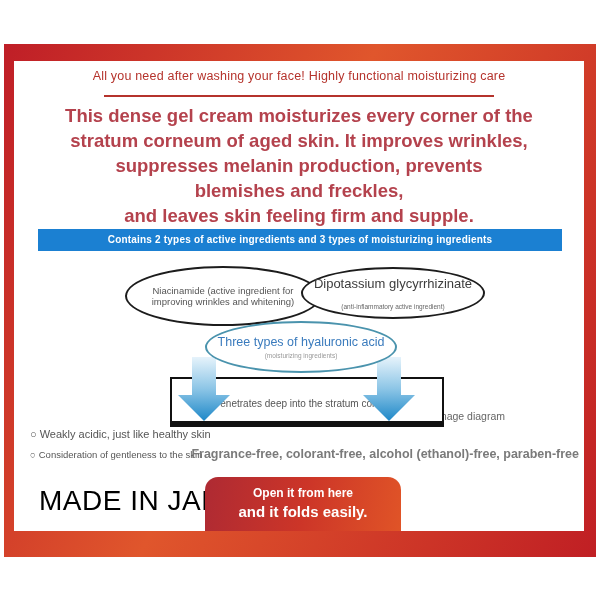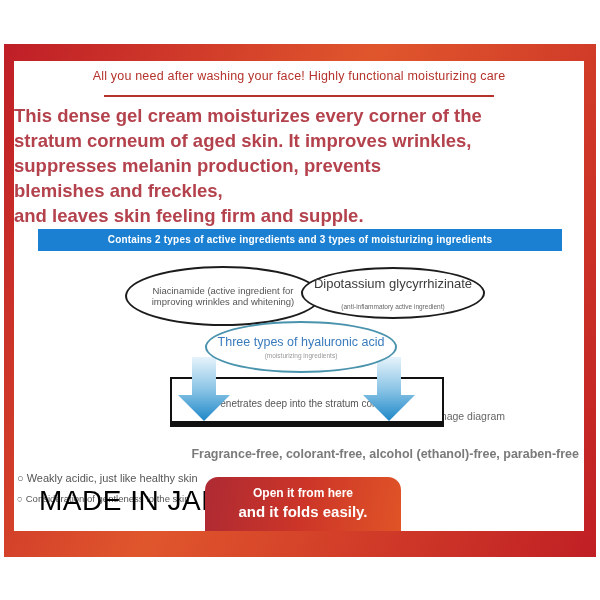--- a/index.html
+++ b/index.html
@@ -29,21 +29,21 @@
     letter-spacing: 0.2px;
   }
   .tagline-rule {
     position: absolute; top: 34px; left: 50%; transform: translateX(-50%);
     width: 390px; height: 2px; background: #b5332c;
   }
 
   
   .headline {
     position: absolute; top: 42px; left: 0; right: 0;
-    color: #b4424d; font-weight: 600;
+    text-align: center; color: #b4424d; font-weight: 600;
   }
   .headline .hl { font-size: 18.5px; line-height: 25px; white-space: nowrap; }
 
   
   .banner {
     position: absolute; top: 168px; left: 24px; width: 524px; height: 22px;
     background: #1b80d2; color: #fff; font-size: 10px; font-weight: bold;
     line-height: 22px; text-align: center; letter-spacing: 0.2px;
   }
 
@@ -81,21 +81,21 @@
     position: absolute; left: 156px; top: 316px; width: 274px; height: 50px;
     background: #fff; border: 2px solid #111; border-bottom-width: 6px; z-index: 3;
     text-align: center; font-size: 10px; color: #555; padding-top: 19px;
   }
   .diagram-caption {
     position: absolute; left: 421px; top: 349px;
     font-size: 10.5px; color: #666;
   }
 
   
-  .feature { position: absolute; left: 3px; color: #555; white-space: nowrap; margin-top: 44px; }
+  .feature { position: absolute; left: 16px; color: #555; white-space: nowrap; }
   .feature-1 { top: 367px; font-size: 11px; }
   .feature-2 { top: 388px; font-size: 9.5px; }
   .feature .bullet { margin-right: 3px; }
 
   
   .claims {
     position: absolute; left: 160px; right: 5px; top: 386px;
     text-align: right; font-size: 12.5px; color: #7a7a7a; white-space: nowrap; font-weight: bold;
   }
 

